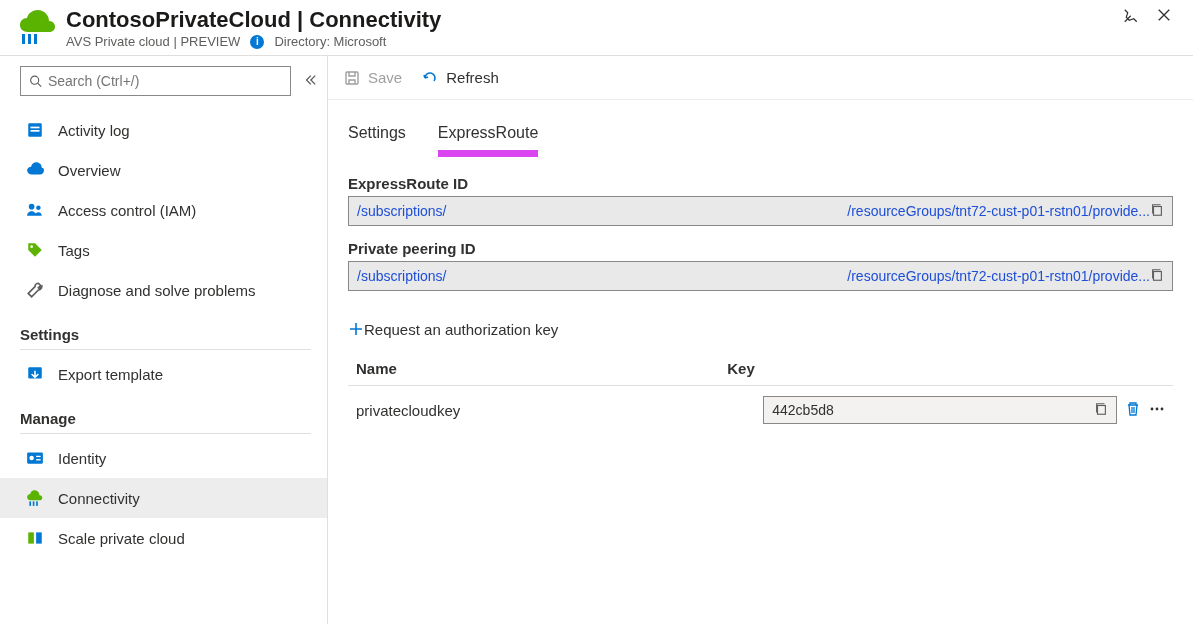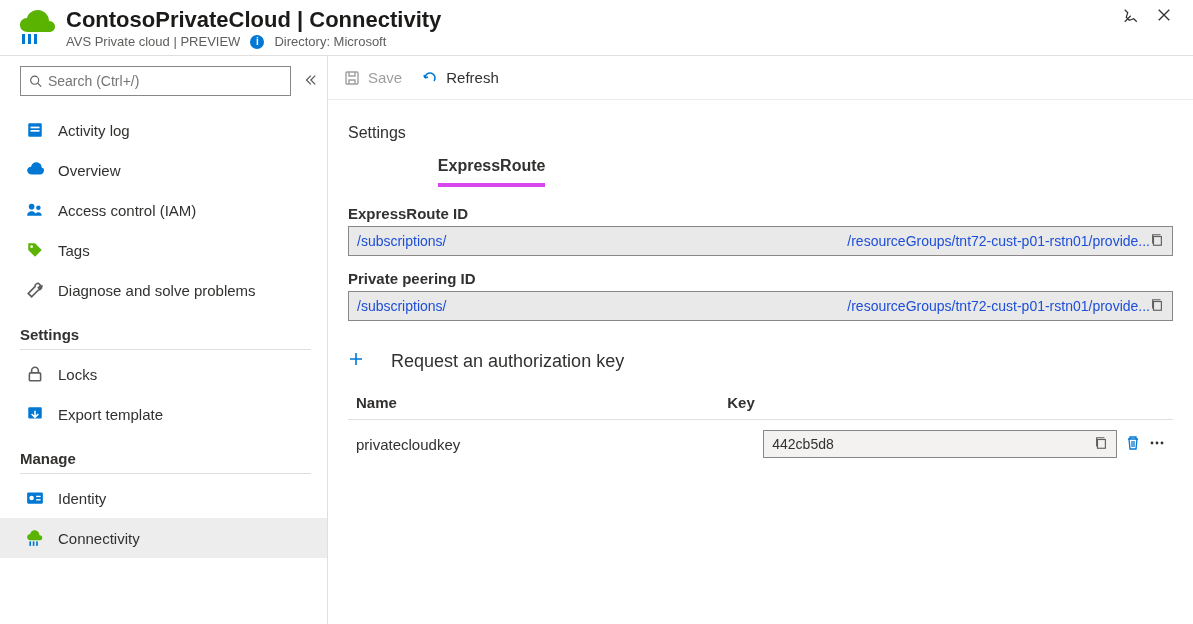--- a/index.html
+++ b/index.html
@@ -158,23 +158,22 @@
       margin-bottom: 18px;
       padding-top: 14px;
     }
     .tab {
       font-size: 16px;
       padding-bottom: 8px;
       cursor: pointer;
       color: #323130;
     }
     .tab.active {
-      font-weight: 700;
-      border-bottom: 4px solid #d946ef;
-      margin-top: 33px;
+      font-weight: 400;
+      border-bottom: 7px solid #d946ef;
     }
 
     .field { margin-bottom: 14px; }
     .field-label {
       font-size: 15px;
       font-weight: 600;
       margin-bottom: 4px;
     }
     .field-box {
       display: flex;
@@ -185,22 +184,22 @@
       padding: 0 8px;
       color: #1d4ed8;
       font-size: 14px;
     }
     .field-box-val { flex: 1; white-space: nowrap; overflow: hidden; display: flex; justify-content: space-between; gap: 40px; }
     .copy-btn svg { width: 14px; height: 14px; stroke: #605e5c; }
 
     .request-key {
       display: inline-flex;
       align-items: flex-start;
-      gap: 27px;
-      font-size: 18px;
+      gap: 0;
+      font-size: 15px;
       margin-top: 16px;
       margin-bottom: 14px;
       cursor: pointer;
     }
     .request-key svg { width: 16px; height: 16px; stroke: #0078d4; }
 
     table.key-table { width: 100%; border-collapse: collapse; }
     table.key-table th {
       text-align: left;
       font-weight: 600;
@@ -330,29 +329,20 @@
             <path d="M11 2a3 3 0 00-3 3l-6 6 3 3 6-6a3 3 0 003-3l-2 2-1-1 2-2z"></path>
           </svg>
         </span>
       <span class="nav-item-label">Diagnose and solve problems</span>
     </div>
 
     <div class="nav-group-title">Settings</div>
     <hr class="nav-sep">
     <div class="nav-item">
       <span class="nav-item-icon">
-          <svg viewBox="0 0 16 16" fill="none" stroke="#605e5c" stroke-width="1.4">
-            <rect x="3" y="7" width="10" height="7" rx="1"></rect>
-            <path d="M5 7V5a3 3 0 016 0v2"></path>
-          </svg>
-        </span>
-      <span class="nav-item-label">Locks</span>
-    </div>
-    <div class="nav-item">
-      <span class="nav-item-icon">
           <svg viewBox="0 0 16 16">
             <rect x="2" y="2" width="12" height="10" rx="1" fill="#0078d4"></rect>
             <path d="M8 5v5M5 8l3 3 3-3" stroke="#fff" stroke-width="1.4" fill="none"></path>
           </svg>
         </span>
       <span class="nav-item-label">Export template</span>
     </div>
 
     <div class="nav-group-title">Manage</div>
     <hr class="nav-sep">
@@ -370,20 +360,29 @@
     <div class="nav-item selected">
       <span class="nav-item-icon">
           <svg viewBox="0 0 16 16">
             <path d="M4 10c-2 0-3-1.2-3-2.8 0-1.6 1.2-2.8 2.8-2.8C4 2.5 5.6 1 7.5 1 10 1 12 3 12 5.5c1.5 0 2.5 1 2.5 2.2 0 1.5-1.2 2.3-2.5 2.3H4z" fill="#59b300"></path>
             <rect x="3" y="11" width="1.5" height="4" fill="#0078d4"></rect>
             <rect x="6" y="11" width="1.5" height="4" fill="#0078d4"></rect>
             <rect x="9" y="11" width="1.5" height="4" fill="#0078d4"></rect>
           </svg>
         </span>
       <span class="nav-item-label">Connectivity</span>
+    </div>
+    <div class="nav-item">
+      <span class="nav-item-icon">
+          <svg viewBox="0 0 16 16">
+            <rect x="2" y="3" width="5" height="10" fill="#59b300"></rect>
+            <rect x="9" y="3" width="5" height="10" fill="#0078d4"></rect>
+          </svg>
+        </span>
+      <span class="nav-item-label">Scale private cloud</span>
     </div>
   </div>
 
   <div class="main">
     <div class="toolbar">
       <div class="tb-btn disabled">
         <svg viewBox="0 0 16 16" fill="none" stroke="#a19f9d" stroke-width="1.4">
             <rect x="2" y="2" width="12" height="12" rx="1"></rect>
             <path d="M5 2v4h6V2M5 14v-4h6v4"></path>
           </svg>

